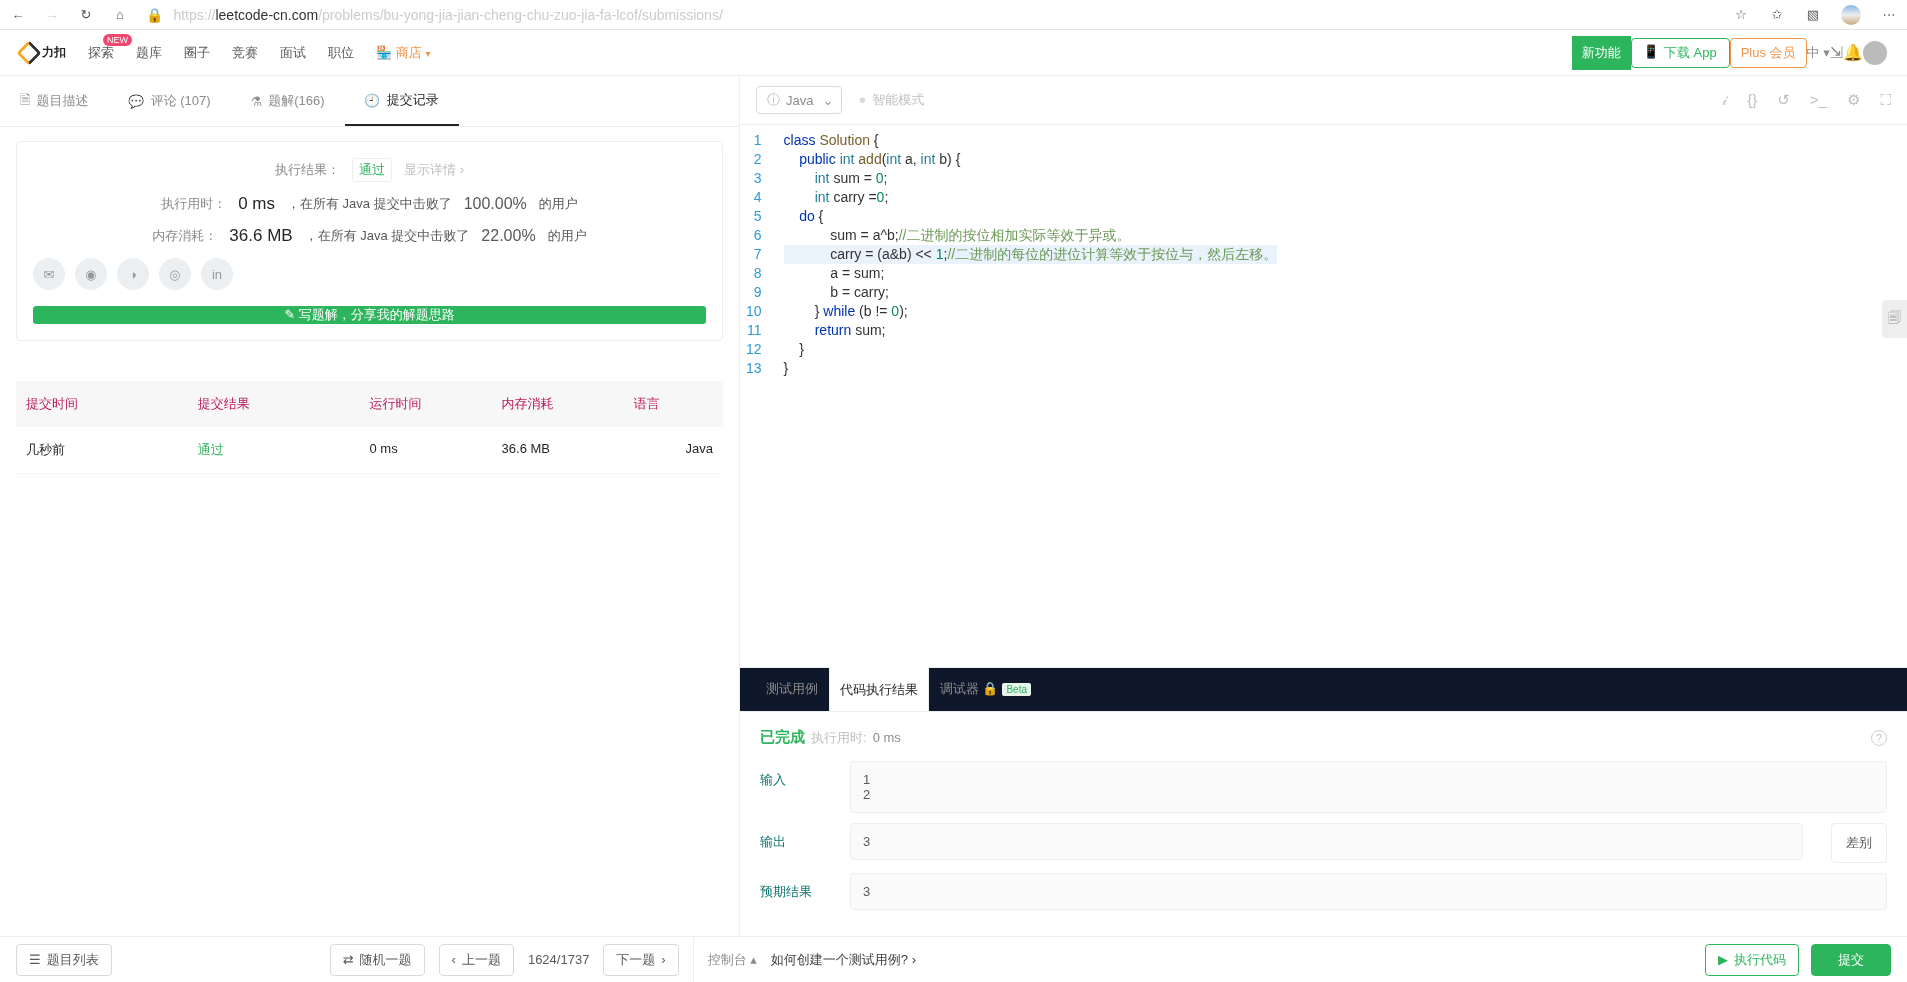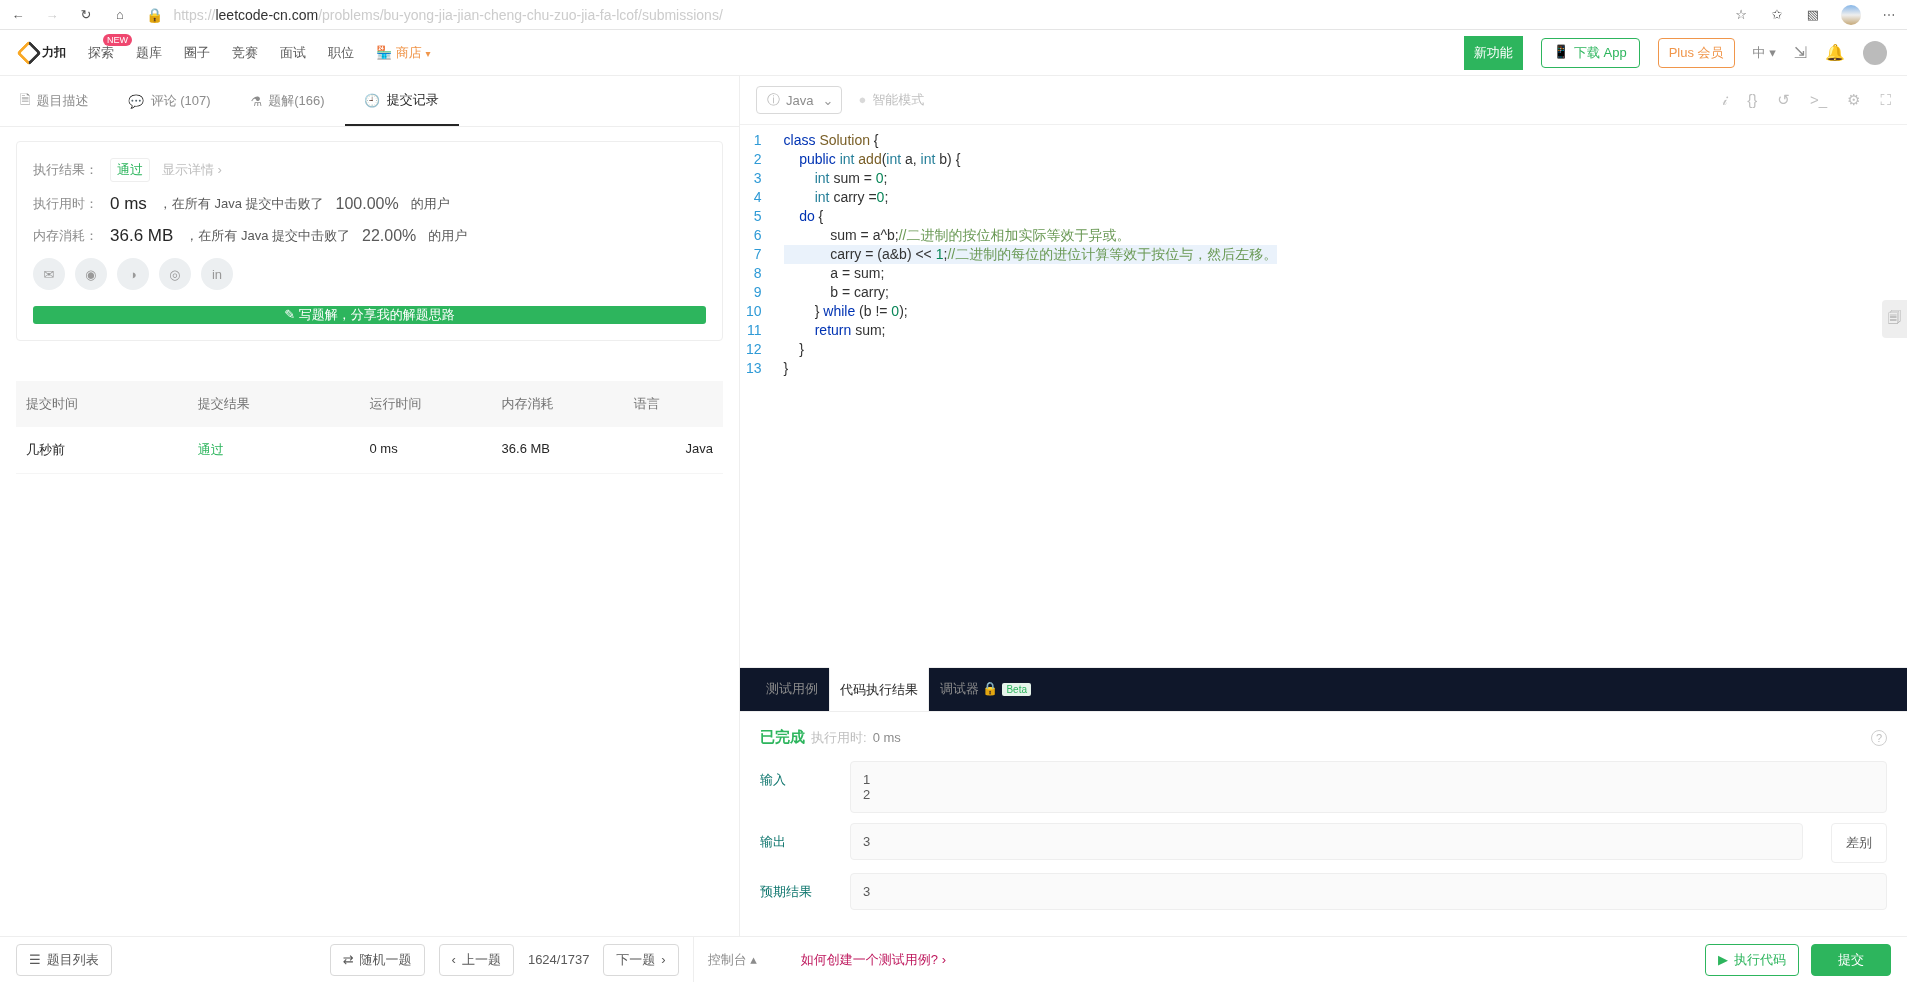--- a/index.html
+++ b/index.html
@@ -11,45 +11,45 @@
 .addr-url { color:#ccc; }
 .addr-url .dark { color:#333; }
 .br-right { display:flex; gap:20px; align-items:center; }
 .avatar-b { width:20px; height:20px; border-radius:50%; background:linear-gradient(#86b6e8,#eee 50%,#c6a978); }
 .topnav { height:46px; display:flex; align-items:center; padding:0 20px; gap:22px; border-bottom:1px solid #eee; }
 .logo { display:flex; align-items:center; gap:4px; font-weight:bold; font-size:12px; }
 .logo-ico { width:18px;height:18px;border:3px solid #333;border-left-color:#f9a825;border-bottom-color:#f9a825;border-radius:4px;transform:rotate(45deg);}
 .nav-item { color:#595959; cursor:pointer; position:relative; }
 .badge-new { position:absolute; top:-10px; right:-18px; background:#ef476f; color:#fff; font-size:9px; padding:1px 4px; border-radius:6px; }
 .shop { color:#f0964b; } .shop-ico{color:#f0964b;}
-.nav-right { margin-left:auto; display:flex; align-items:center; gap:18px; }
+.nav-right { margin-left:auto; display:flex; align-items:center; }
 .new-feature { background:#2db55d; color:#fff; padding:8px 10px; font-size:13px;}
 .app-btn { border:1px solid #2db55d; color:#2db55d; padding:5px 12px; border-radius:4px; display:flex; gap:4px; }
 .plus-btn { border:1px solid #f0964b; color:#f0964b; padding:5px 10px; border-radius:4px; }
 .lang-sel { color:#8c8c8c; }
 .ico-g { color:#8c8c8c; font-size:16px; }
 .avatar-t { width:24px;height:24px;border-radius:50%;background:#bbb;}
 .main { display:flex; height:calc(100vh - 76px - 46px); }
 .left-panel { flex:0 0 740px; border-right:1px solid #eee; display:flex; flex-direction:column; overflow:auto;}
 .tabs { display:flex; border-bottom:1px solid #eee; }
 .tab { padding:14px 20px; color:#8c8c8c; display:flex; align-items:center; gap:6px; cursor:pointer; }
 .tab.active { color:#262626; border-bottom:2px solid #262626; }
 .result-card { margin:14px 16px; border:1px solid #eee; border-radius:4px; padding:16px; }
-.res-row { display:flex; align-items:center; gap:12px; margin-bottom:12px; color:#595959; font-size:13px;}
+.res-row { display:flex; align-items:center; gap:12px; margin-bottom:12px; color:#595959; font-size:13px;justify-content:center;}
 .res-row .lbl { color:#8c8c8c; }
 .pass { color:#2db55d; padding:2px 6px; border:1px solid #eee; border-radius:3px; }
 .detail-link { color:#bfbfbf; cursor:pointer; }
 .big { color:#262626; font-size:17px; }
 .pct { font-size:16px; }
 .share-row { display:flex; gap:10px; margin-top:6px; }
 .share-ico { width:32px;height:32px;border-radius:50%;background:#eceff1;display:flex;align-items:center;justify-content:center;color:#999;}
 .write-btn { margin-top:16px; background:#2db55d; color:#fff; text-align:center; border-radius:3px; cursor:pointer; }
 .sub-table { margin:26px 16px; }
 .sub-table .thead,.sub-table .trow{ display:grid; grid-template-columns:1.3fr 1.3fr 1fr 1fr .6fr; padding:14px 10px; }
-.sub-table .thead{ background:#f7f7f7; color:#737373;}
+.sub-table .thead{ background:#f7f7f7; color:#be185d;}
 .sub-table .trow{ border-bottom:1px solid #f5f5f5; }
 .gpass{color:#2db55d;}
 .right-panel { flex:1; display:flex; flex-direction:column; min-width:0;}
 .code-bar { padding:10px 16px; display:flex; align-items:center; gap:16px; color:#8c8c8c; border-bottom:1px solid #f0f0f0;}
 .lang-box { border:1px solid #d9d9d9; border-radius:4px; padding:4px 28px 4px 10px; display:flex; align-items:center; gap:6px; position:relative;}
 .lang-box:after{content:"⌄";position:absolute;right:8px;color:#999;}
 .smart { color:#bfbfbf; }
 .smart:before{content:"●";color:#d9d9d9;margin-right:6px;}
 .code-tools { margin-left:auto; display:flex; gap:20px; color:#bfbfbf; font-size:15px;}
 .editor { flex:1; display:flex; overflow:auto; font-family:Consolas,Monaco,monospace; font-size:14px; line-height:19px; }
@@ -71,21 +71,21 @@
 .io-row{display:flex;align-items:flex-start;gap:20px;margin-bottom:10px;}
 .io-lbl{width:70px;color:#0f766e;padding-top:10px;}
 .io-box{flex:1;background:#fafafa;border:1px solid #eee;border-radius:4px;padding:10px 12px;white-space:pre-line;color:#595959;}
 .diff-btn{border:1px solid #eee;padding:10px 14px;border-radius:4px;color:#595959;margin-left:8px;}
 .footer { height:46px; border-top:1px solid #eee; display:flex; align-items:center; padding:0 16px; gap:14px;}
 .fbtn { border:1px solid #d9d9d9; border-radius:4px; padding:6px 12px; display:flex; align-items:center; gap:6px; cursor:pointer; color:#595959;}
 .fbtn.run{border-color:#2db55d;color:#2db55d;}
 .fbtn.submit{background:#2db55d;color:#fff;border-color:#2db55d;padding:6px 26px;}
 .pg{color:#595959;}
 .console-toggle{color:#8c8c8c;}
-.hint{color:#be185d;margin-left:30px;}
+.hint{color:#404040;}
 .divider{width:1px;background:#eee;align-self:stretch;}
 .copy-tab{position:absolute;right:0;top:300px;background:#eee;padding:8px 6px;border-radius:4px 0 0 4px;color:#999;}
 </style>
 </head>
 <body>
 
 <div class="browser-bar">
   <span class="nav-ico">←</span>
   <span class="nav-ico" style="color:#ccc">→</span>
   <span class="nav-ico">↻</span>

